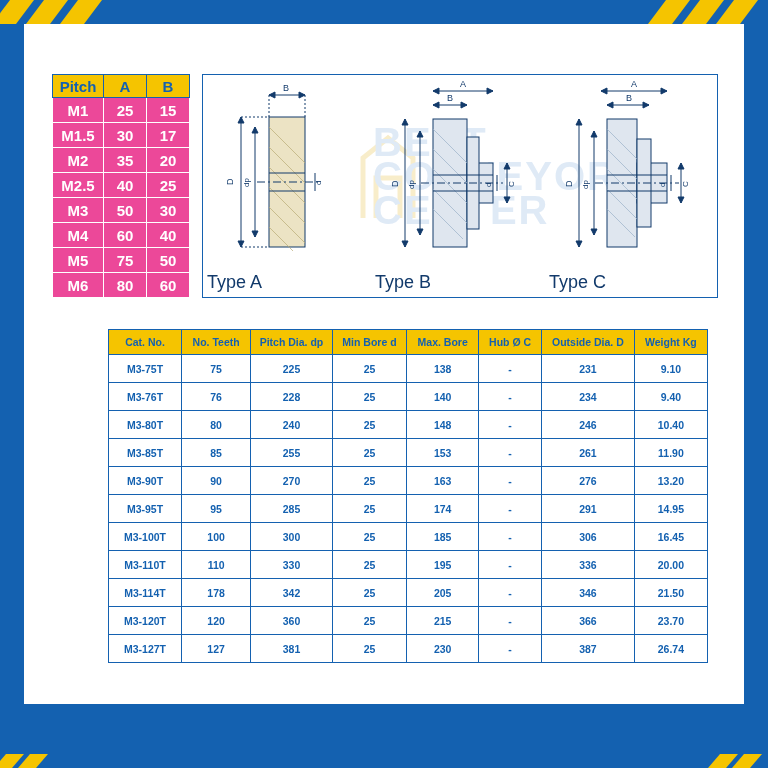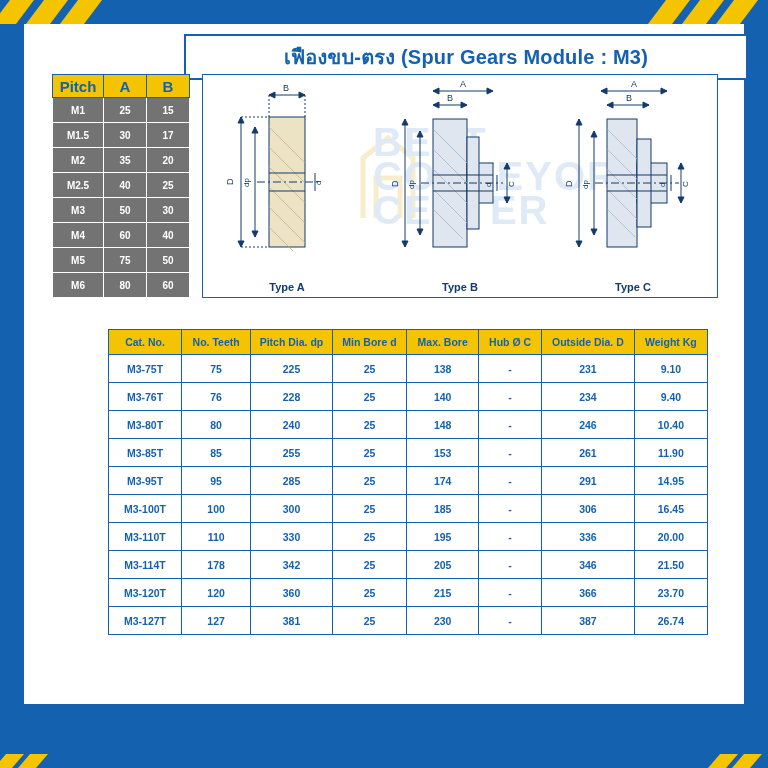--- a/index.html
+++ b/index.html
@@ -33,43 +33,42 @@
     position:absolute;left:28px;top:50px;width:664px;height:225px;
   }
   table{border-collapse:collapse;}
   
   .pitch-table{position:absolute;left:0;top:0;}
   .pitch-table th{
     background:#f5c400;color:#1461b0;font-size:15px;font-weight:bold;
     border:1px solid #1461b0;height:20px;
   }
   .pitch-table td{
-    background:#737373;color:#ffffff;font-size:10px;font-weight:bold;
+    background:#ec4899;color:#ffffff;font-size:15px;font-weight:bold;
     border:1px solid #ffffff;height:22px;text-align:center;margin-top:25px;
   }
   .pitch-table .c0{width:48px;}
   .pitch-table .c1{width:40px;}
   .pitch-table .c2{width:40px;}
   
   .diagram-panel{
     position:absolute;left:150px;top:0;width:514px;height:222px;
     border:1px solid #1461b0;background:#ffffff;overflow:hidden;
   }
   .wm{
     position:absolute;left:170px;top:50px;
     font-size:40px;font-weight:bold;color:#dfeaf6;line-height:34px;
     letter-spacing:2px;pointer-events:none;
   }
   .wm2{
     position:absolute;left:140px;top:48px;
     width:90px;height:110px;opacity:.55;
   }
   .type-label{
-    position:absolute;bottom:4px;font-size:11px;font-weight:bold;color:#123a6b;
-    text-align:center;
+    position:absolute;bottom:4px;font-size:18px;font-weight:normal;color:#123a6b;
   }
   
   .spec-wrap{
     position:absolute;left:84px;top:305px;width:600px;
   }
   .spec-table{width:600px;}
   .spec-table th{
     background:#f5c400;color:#1461b0;font-size:10.5px;font-weight:bold;
     border:1px solid #1461b0;height:24px;padding:0 8px;
   }
@@ -96,23 +95,20 @@
       <polygon points="78,0 102,0 84,24 60,24"></polygon>
       <polygon points="666,0 690,0 672,24 648,24"></polygon>
       <polygon points="700,0 724,0 706,24 682,24"></polygon>
       <polygon points="734,0 758,0 740,24 716,24"></polygon>
     </g>
   </svg>
 </div>
 
 <div class="page">
 
-  <div class="title-bar">
-    <span class="t">เฟืองขบ-ตรง (Spur Gears Module : M3)</span>
-  </div>
 
   <div class="upper">
 
     <table class="pitch-table">
       <thead>
         <tr>
           <th class="c0">Pitch</th>
           <th class="c1">A</th>
           <th class="c2">B</th>
         </tr>
@@ -358,20 +354,30 @@
           <td>M3-85T</td>
           <td>85</td>
           <td>255</td>
           <td>25</td>
           <td>153</td>
           <td>-</td>
           <td>261</td>
           <td>11.90</td>
         </tr>
         <tr>
+          <td>M3-90T</td>
+          <td>90</td>
+          <td>270</td>
+          <td>25</td>
+          <td>163</td>
+          <td>-</td>
+          <td>276</td>
+          <td>13.20</td>
+        </tr>
+        <tr>
           <td>M3-95T</td>
           <td>95</td>
           <td>285</td>
           <td>25</td>
           <td>174</td>
           <td>-</td>
           <td>291</td>
           <td>14.95</td>
         </tr>
         <tr>

